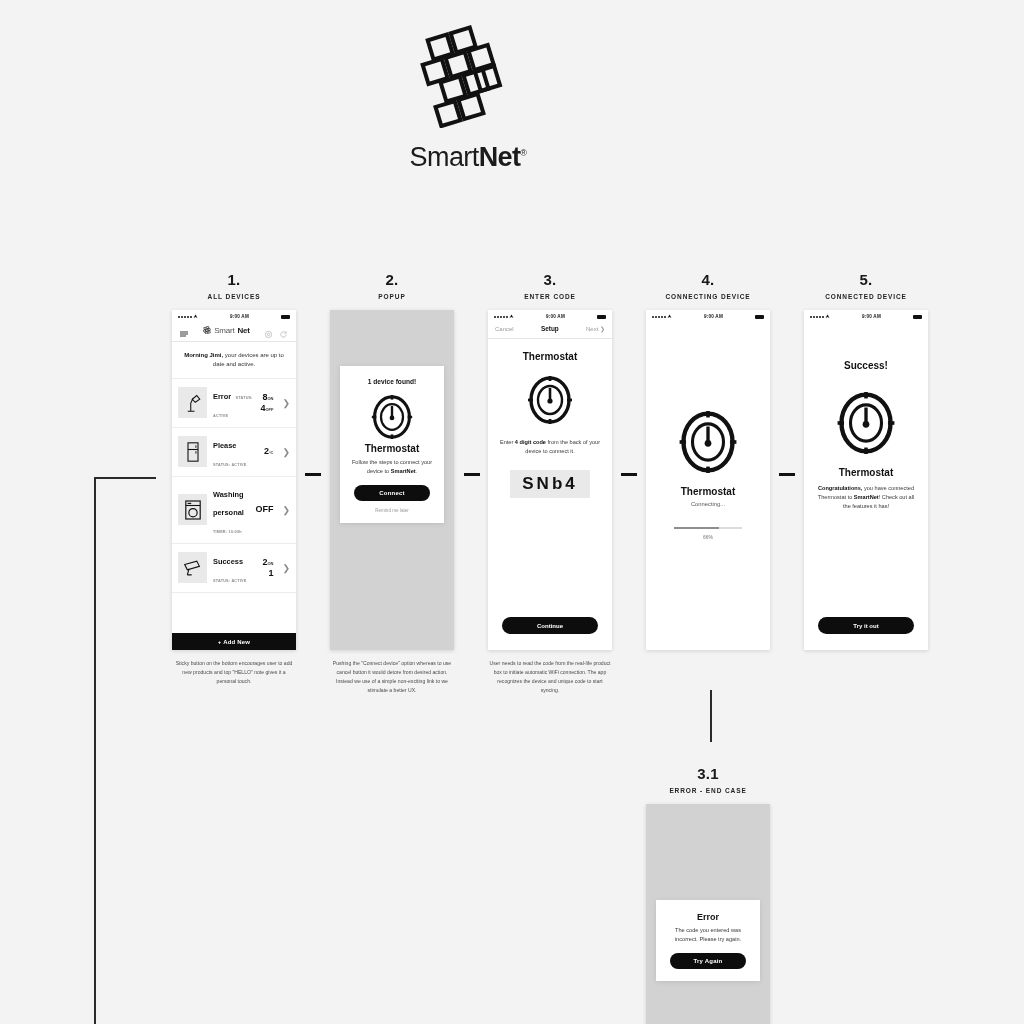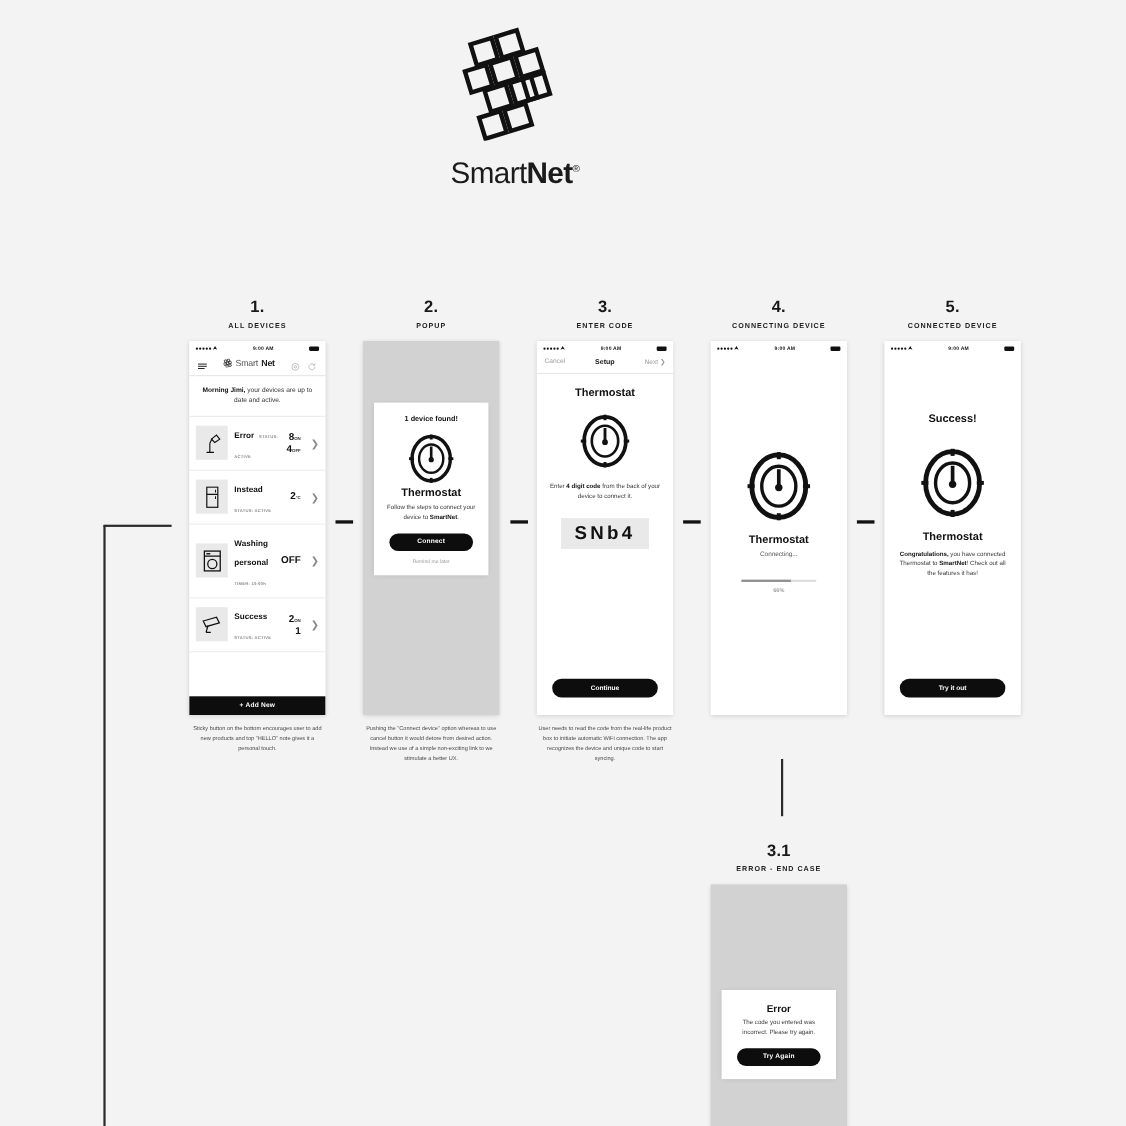--- a/index.html
+++ b/index.html
@@ -275,21 +275,21 @@
     <div class="devrow">
       <span class="thumb">
         <svg width="14" height="20" viewBox="0 0 16 24">
             <rect x="2" y="1" width="12" height="22" fill="none" stroke="#111" stroke-width="1.3"></rect>
             <line x1="2" y1="9" x2="14" y2="9" stroke="#111" stroke-width="1.3"></line>
             <line x1="11.5" y1="4" x2="11.5" y2="7" stroke="#111" stroke-width="1.1"></line>
             <line x1="11.5" y1="11" x2="11.5" y2="14" stroke="#111" stroke-width="1.1"></line>
           </svg>
       </span>
       <span class="info">
-        <span class="nm">Instead</span>
+        <span class="nm">Please</span>
         <span class="st">STATUS: ACTIVE</span>
       </span>
       <span class="vals">
         <div class="v"><span>2</span><em>°C</em></div>
       </span>
       <span class="chev">❯</span>
     </div>
 
     <div class="devrow">
       <span class="thumb">
@@ -459,21 +459,21 @@
           <i class="dot"></i>
           <i class="dot"></i>
           <i class="dot"></i>
         <svg width="5" height="5" viewBox="0 0 10 10">
             <path d="M5 1 L9 8 L5 6 L1 8 Z" fill="#111"></path>
           </svg>
       </span>
       <span class="sb-time">9:00 AM</span>
       <span class="batt"></span>
     </div>
-    <div class="screen-title" style="margin-top:53px;">Success!</div>
+    <div class="screen-title" style="margin-top:37px;">Success!</div>
     <div class="hero" style="margin-top:18px;">
       <svg width="62" height="68" viewBox="0 0 48 52">
         <ellipse cx="24" cy="26" rx="19" ry="22" fill="none" stroke="#111" stroke-width="3.4"></ellipse>
         <ellipse cx="24" cy="26" rx="12" ry="14" fill="none" stroke="#111" stroke-width="2.4"></ellipse>
         <path d="M24 26 L24 14" stroke="#111" stroke-width="2.6"></path>
         <circle cx="24" cy="27" r="2.6" fill="#111"></circle>
         <rect x="22.6" y="2" width="2.8" height="5" fill="#111"></rect>
         <rect x="22.6" y="45" width="2.8" height="5" fill="#111"></rect>
         <rect x="2" y="24.6" width="5" height="2.8" fill="#111"></rect>
         <rect x="41" y="24.6" width="5" height="2.8" fill="#111"></rect>

